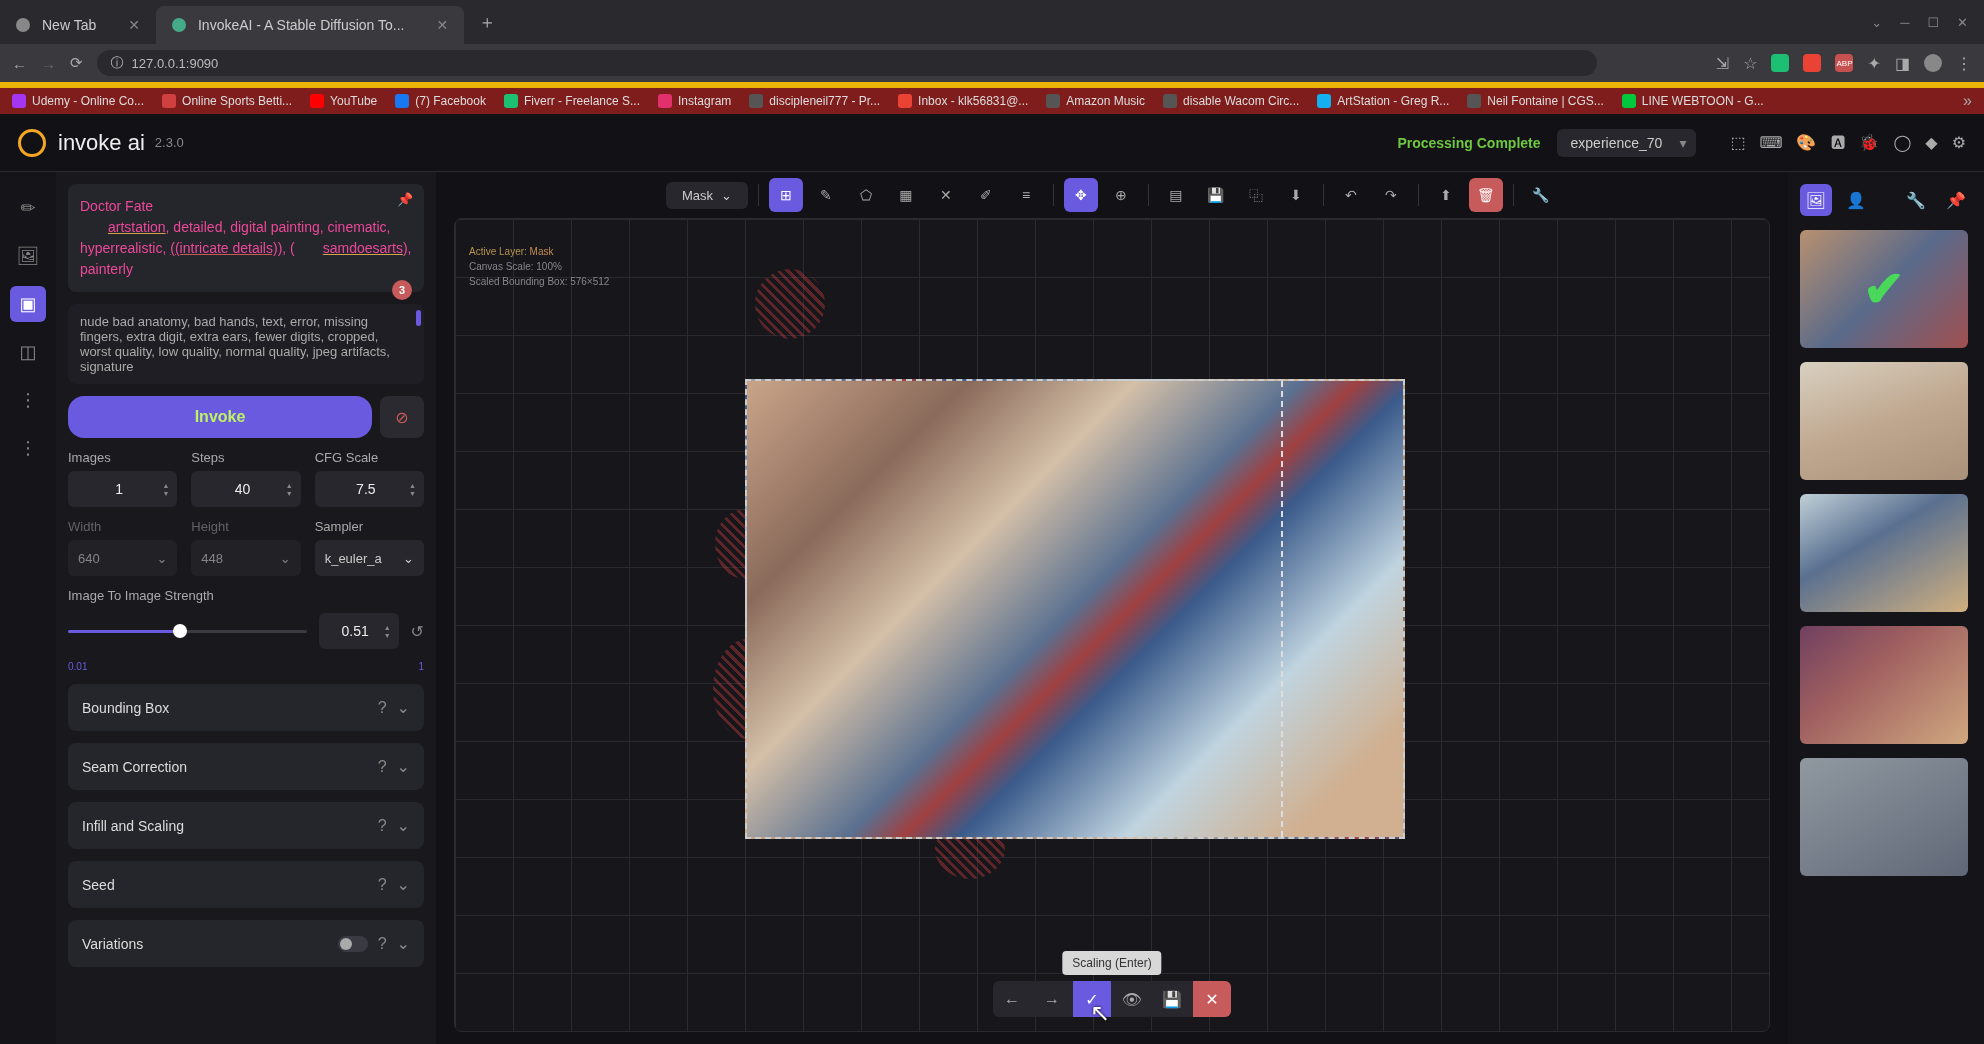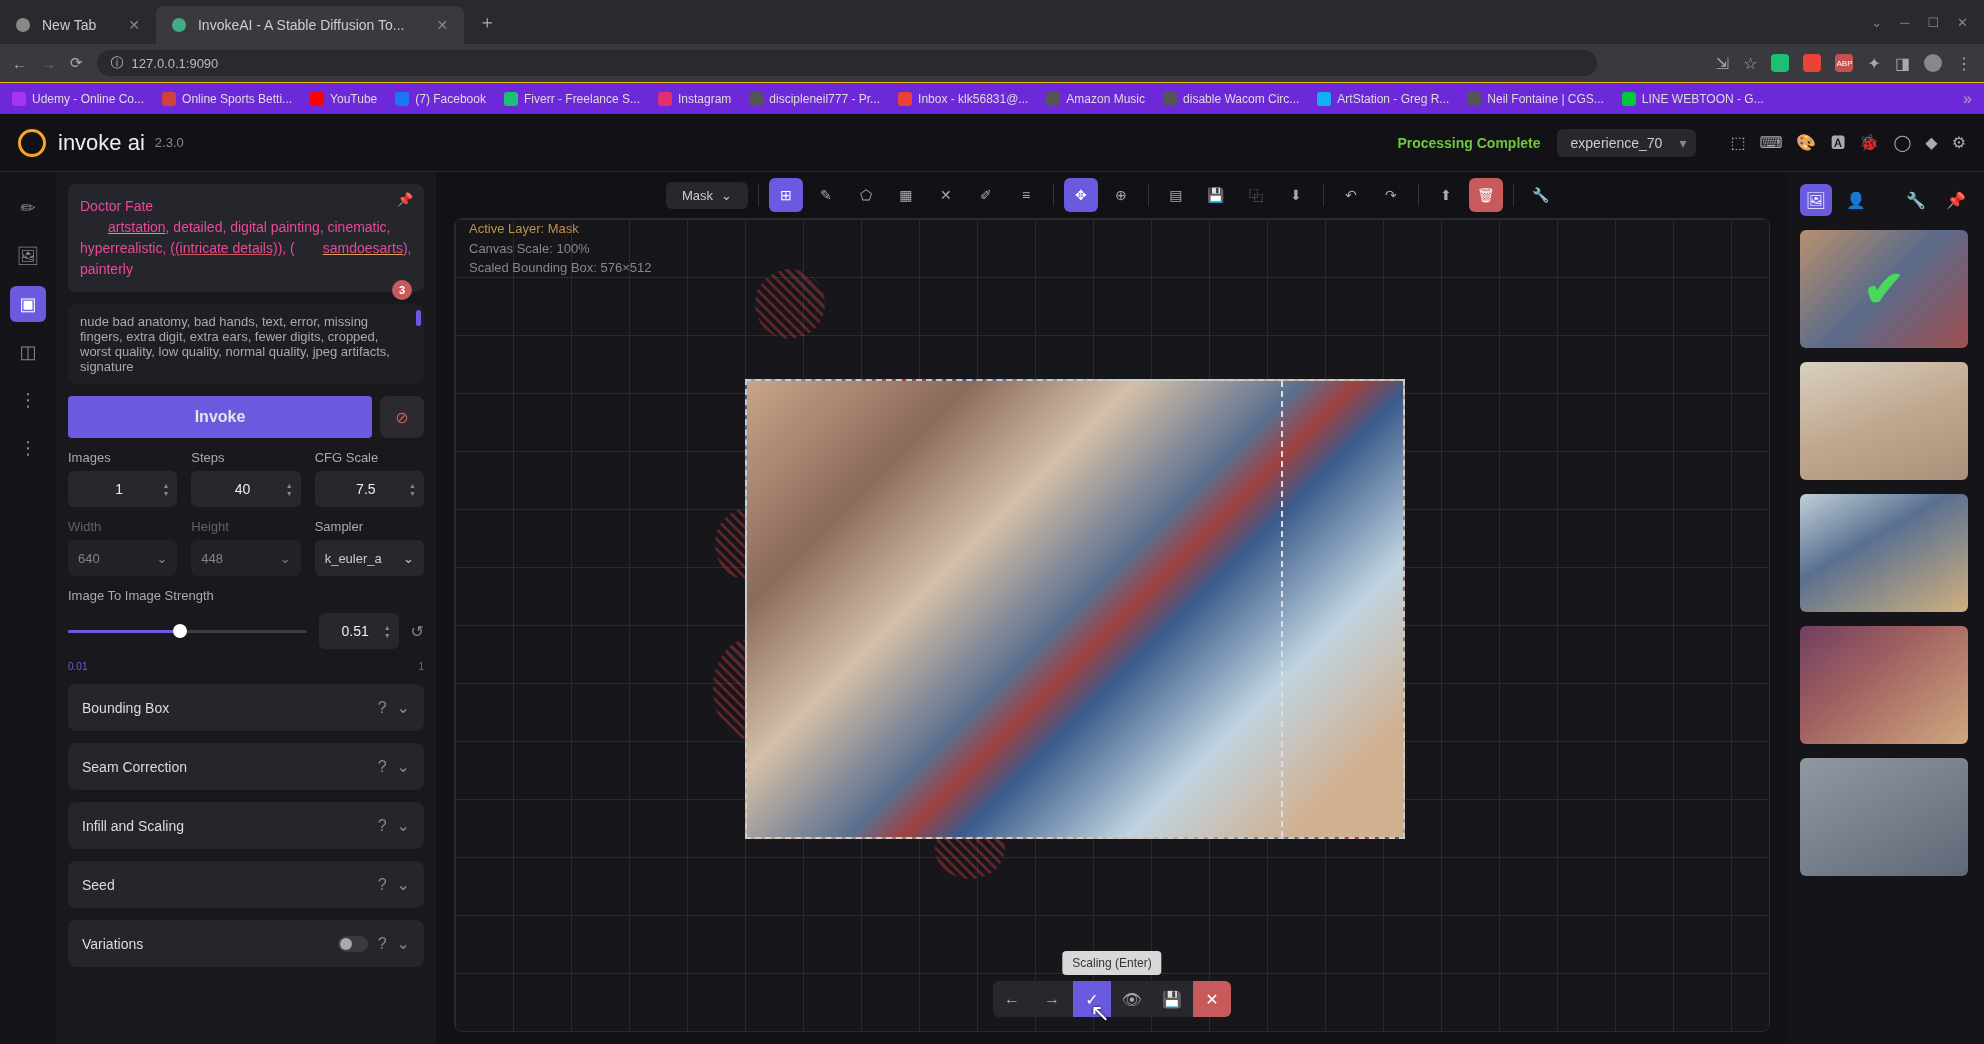--- a/index.html
+++ b/index.html
@@ -13,21 +13,21 @@
 .tab-close { color: #888; font-size: 14px; margin-left: 20px; cursor: pointer; }
 .newtab { color: #aaa; font-size: 18px; padding: 0 14px; }
 .win-controls { margin-left: auto; display: flex; gap: 18px; padding: 0 16px; color: #888; font-size: 13px; }
 
 .browser-toolbar { background: #3a3a3e; height: 38px; display: flex; align-items: center; padding: 0 12px; gap: 14px; }
 .nav-btn { color: #aaa; font-size: 15px; }
 .url-bar { flex: 0 0 auto; background: #2a2a2e; border-radius: 20px; padding: 4px 14px; display: flex; align-items: center; gap: 8px; color: #bbb; font-size: 13px; width: 1500px; }
 .toolbar-icons { margin-left: auto; display: flex; gap: 14px; align-items: center; }
 .toolbar-icons .icn { width: 18px; height: 18px; border-radius: 4px; }
 
-.bookmarks-bar { background: #6d28d9; height: 32px; display: flex; align-items: center; padding: 0 12px; gap: 18px; border-top: 1px solid #eab308; }
+.bookmarks-bar { background: #7f1d1d; height: 32px; display: flex; align-items: center; padding: 0 12px; gap: 18px; border-top: 6px solid #eab308; }
 .bookmark { display: flex; align-items: center; gap: 6px; font-size: 12px; color: #ddd; }
 .bm-icon { width: 14px; height: 14px; border-radius: 3px; }
 
 
 .app { display: flex; flex-direction: column; height: calc(1044px - 114px); background: #121216; }
 .app-header { height: 58px; display: flex; align-items: center; padding: 0 18px; border-bottom: 1px solid #2a2a30; }
 .logo { width: 28px; height: 28px; border: 3px solid #f5a623; border-radius: 50%; margin-right: 12px; }
 .brand { font-size: 22px; font-weight: 500; color: #eee; }
 .version { font-size: 13px; color: #888; margin-left: 10px; }
 .status-area { margin-left: auto; display: flex; align-items: center; gap: 16px; }
@@ -49,21 +49,21 @@
 .prompt-box { background: #25252c; border-radius: 8px; padding: 12px; position: relative; min-height: 100px; }
 .prompt-text { font-size: 14px; color: #ec4899; line-height: 1.5; }
 .prompt-pin { position: absolute; top: 8px; right: 10px; color: #888; font-size: 13px; }
 .hl-y { text-decoration: underline; text-decoration-color: #d4a24e; margin-left: 28px; }
 .hl-r { text-decoration: underline; text-decoration-color: #c75a5a; }
 .badge-count { position: absolute; bottom: -8px; right: 12px; background: #c75a5a; color: #fff; width: 20px; height: 20px; border-radius: 10px; display: flex; align-items: center; justify-content: center; font-size: 11px; font-weight: bold; }
 .neg-prompt { background: #1e1e24; border-radius: 8px; padding: 10px 12px; font-size: 13px; color: #aaa; position: relative; }
 .neg-scroll { position: absolute; right: 3px; top: 6px; width: 5px; height: 16px; background: #6a5ae0; border-radius: 3px; }
 
 .invoke-row { display: flex; gap: 8px; }
-.invoke-btn { flex: 1; background: #6a5ae0; color: #e5e5e5; font-size: 16px; font-weight: 600; padding: 12px; border-radius: 4px; text-align: center; border: none; }
+.invoke-btn { flex: 1; background: #6a5ae0; color: #bef264; font-size: 16px; font-weight: 600; padding: 12px; border-radius: 16px; text-align: center; border: none; }
 .cancel-invoke { width: 44px; background: #2a2a30; border-radius: 8px; display: flex; align-items: center; justify-content: center; color: #c75a5a; }
 
 .param-row { display: flex; gap: 14px; }
 .param { flex: 1; display: flex; flex-direction: column; gap: 6px; }
 .param-label { font-size: 13px; color: #aaa; font-weight: 500; }
 .num-input { background: #27272d; border-radius: 6px; display: flex; align-items: center; justify-content: space-between; padding: 6px 8px; height: 36px; }
 .num-input .val { flex: 1; text-align: center; color: #eee; font-size: 14px; }
 .spinner { display: flex; flex-direction: column; gap: 1px; font-size: 7px; color: #888; }
 .select-input { background: #27272d; border-radius: 6px; display: flex; align-items: center; justify-content: space-between; padding: 6px 10px; height: 36px; color: #ccc; font-size: 13px; }
 
@@ -86,21 +86,21 @@
 .canvas-toolbar { height: 46px; display: flex; align-items: center; justify-content: center; gap: 6px; padding: 0 20px; }
 .ct-select { background: #27272d; padding: 6px 16px; border-radius: 6px; color: #ccc; font-size: 13px; display: flex; align-items: center; gap: 8px; }
 .ct-btn { width: 34px; height: 34px; display: flex; align-items: center; justify-content: center; border-radius: 6px; color: #aaa; font-size: 14px; }
 .ct-btn.active { background: #6a5ae0; color: #fff; }
 .ct-btn.danger { background: #c75a5a; color: #fff; }
 .ct-sep { width: 1px; height: 22px; background: #33333a; margin: 0 4px; }
 
 .canvas-viewport { flex: 1; position: relative; border: 1px solid #2a2a30; margin: 0 18px 12px 18px; border-radius: 8px; overflow: hidden;
   background-image: linear-gradient(#2a2a30 1px, transparent 1px), linear-gradient(90deg, #2a2a30 1px, transparent 1px);
   background-size: 58px 58px; background-color: #16161b; }
-.canvas-info { position: absolute; top: 0; left: 14px; font-size: 13px; line-height: 1.5; color: #b8934e; }
+.canvas-info { position: absolute; top: 25px; left: 14px; font-size: 10px; line-height: 1.5; color: #b8934e; }
 .canvas-info .dim { color: #888; }
 .canvas-info .maskval { color: #c78b50; }
 
 .img-stage { position: absolute; left: 290px; top: 160px; width: 660px; height: 460px; }
 .gen-img { width: 100%; height: 100%; background: linear-gradient(135deg, #c9a489 0%, #8a6a5a 20%, #d4c0a8 35%, #5a7090 50%, #a04040 55%, #3a5a8a 60%, #c0d4e0 75%, #d0b090 90%); border: 2px dashed #ccc; position: relative; }
 .sel-line { position: absolute; top: 0; right: 120px; bottom: 0; border-right: 2px dashed #ddd; }
 .hatch { position: absolute; border-radius: 50%; background: repeating-linear-gradient(45deg, rgba(200,60,60,0.4) 0 3px, transparent 3px 7px); }
 
 .bottom-bar { position: absolute; bottom: 14px; left: 50%; transform: translateX(-50%); display: flex; gap: 2px; border-radius: 6px; overflow: hidden; background: #27272d; }
 .bb-btn { width: 38px; height: 36px; display: flex; align-items: center; justify-content: center; color: #aaa; }

